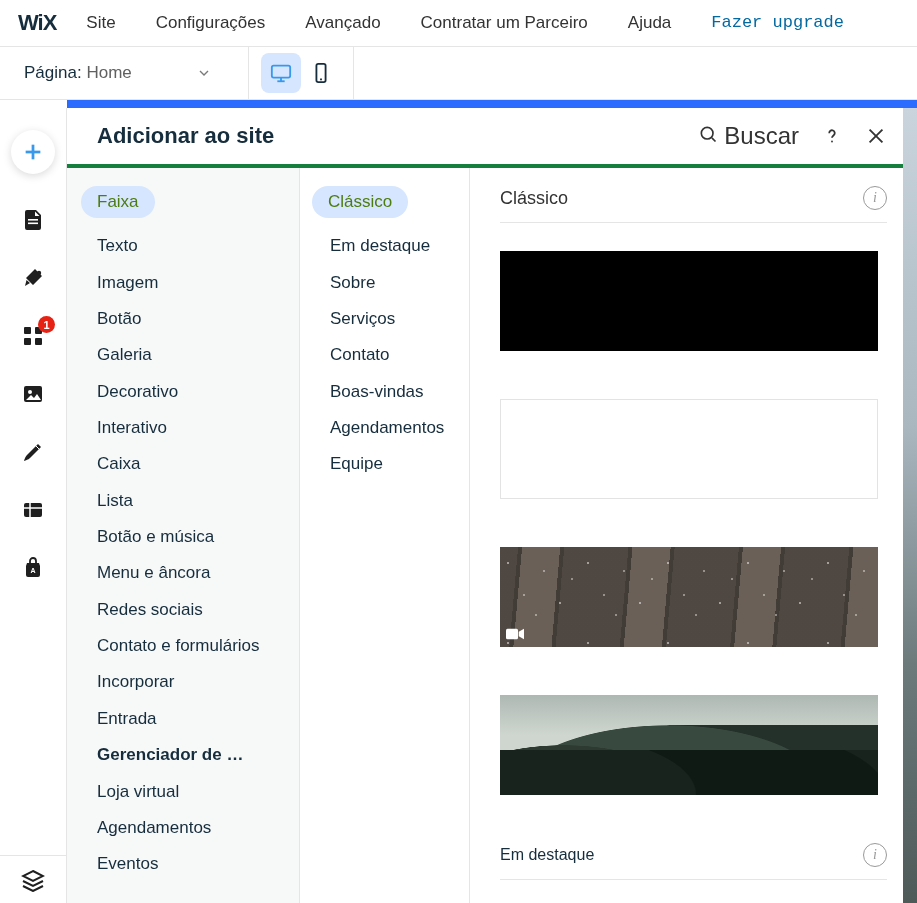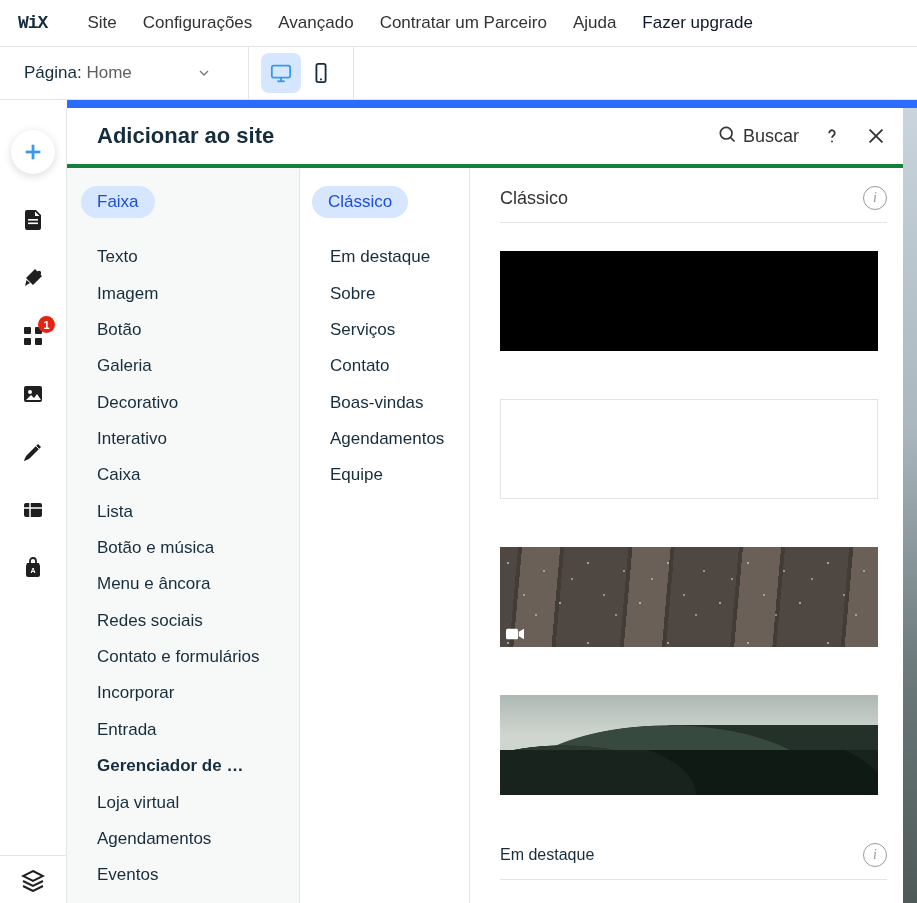--- a/index.html
+++ b/index.html
@@ -1,22 +1,22 @@
 <!DOCTYPE html>
 <html><head>
 <meta charset="utf-8">
 <style>
   * { box-sizing: border-box; margin: 0; padding: 0; }
   html, body { width: 917px; height: 903px; font-family: -apple-system, BlinkMacSystemFont, "Segoe UI", Helvetica, Arial, sans-serif; background: #fff; overflow: hidden; color: #162d3d; }
   
   .topbar { height: 47px; display: flex; align-items: center; border-bottom: 1px solid #e5e5e5; padding: 0 14px 0 18px; }
-  .logo { font-weight: 900; font-size: 18px; letter-spacing: -1px; font-family: Liberation Mono, monospace; }
-  .topmenu { display: flex; gap: 26px; margin-left: 40px; font-size: 17px; color: #333; }
+  .logo { font-weight: 900; font-size: 22px; letter-spacing: -1px; }
+  .topmenu { display: flex; gap: 40px; margin-left: 30px; font-size: 17px; color: #333; }
   .topmenu-item { cursor: pointer; }
-  .topmenu-item.upgrade { color: #0f172a; }
+  .topmenu-item.upgrade { color: #0369a1; font-family: Liberation Mono, monospace; }
   
   .pagerow { height: 53px; display: flex; align-items: center; border-bottom: 1px solid #e5e5e5; }
   .page-selector { display: flex; align-items: center; padding: 0 24px; font-size: 17px; color: #333; gap: 64px; }
   .page-selector .label { color: #162d3d; }
   .page-selector .home { color: #606060; }
   .chevron { width: 16px; height: 16px; color: #7a7a7a; }
   .devices { display: flex; align-items: center; gap: 0; margin-left: 12px; border-left: 1px solid #e5e5e5; border-right:1px solid #e5e5e5; height:100%; padding:0 12px;}
   .device-pill { width:40px; height:40px; display:flex; align-items:center; justify-content:center; border-radius:8px;}
   .device-pill.active { background:#d6e6fe; color:#3899ec; }
   .device-pill svg { width:22px; height:22px; }
@@ -30,32 +30,32 @@
   .circ-add svg{width:22px;height:22px;}
   .tool-icon { width:24px; height:24px; color:#1f1f1f; position:relative; cursor:pointer;}
   .tool-icon svg{width:24px;height:24px;}
   .badge { position:absolute; top:-8px; right:-10px; width:17px; height:17px; border-radius:50%; background:#e62214; color:#fff; font-size:11px; display:flex; align-items:center; justify-content:center; font-weight:600;}
   .left-tool-bottom { position:absolute; bottom:0; left:0; right:0; border-top:1px solid #e5e5e5; height:48px; display:flex; align-items:center; justify-content:center;}
   
   .panel { flex:1; display:flex; flex-direction:column; }
   .panel-header { height:60px; display:flex; align-items:center; padding:0 30px; border-bottom:4px solid #15803d; }
   .panel-title { font-size:22px; font-weight:700; color:#162d3d; flex:1;}
   .header-actions { display:flex; align-items:center; gap:22px; }
-  .search-group { display:flex; align-items:center; gap:6px; font-size:18px; color:#333; cursor:pointer;}
+  .search-group { display:flex; align-items:center; gap:6px; font-size:24px; color:#333; cursor:pointer;}
   .search-group svg{width:20px;height:20px;}
   .iconbtn { width:22px; height:22px; color:#333; cursor:pointer;}
   .iconbtn svg{width:22px;height:22px;}
   
   .panel-body { flex:1; display:flex; overflow:hidden; }
   .col1 { width:233px; border-right:1px solid #e5e5e5; background:#f7f8f8; padding:18px 0 0 0; overflow-y:auto;}
   .col2 { width:170px; border-right:1px solid #e5e5e5; padding:18px 0 0 0;}
   .col3 { flex:1; padding:18px 30px 0 30px; overflow-y:auto;}
   .cat-item, .sub-item { font-size:17px; color:#162d3d; padding:5px 14px 5px 32px; cursor:pointer; line-height:1.55; white-space:nowrap; overflow:hidden; text-overflow:ellipsis;}
   .col1 .cat-item { padding-left:18px; }
-  .pill { display:inline-block; background:#d6e6fe; color:#1d4ed8; border-radius:18px; padding:3px 16px; margin-left:12px; margin-bottom:15px;}
+  .pill { display:inline-block; background:#d6e6fe; color:#4d7c0f; border-radius:18px; padding:3px 16px; margin-left:12px; margin-bottom:4px;}
   .col1 .pill { margin-left:14px;}
   .col1 .cat-item.first, .col2 .sub-item.first { padding:0 0 6px 0;}
   .col1 .rest, .col2 .rest { padding-left:30px; }
   .truncate { max-width: 200px; font-weight: bold; }
   .col3-head { display:flex; align-items:center; justify-content:space-between; border-bottom:1px solid #e5e5e5; padding-bottom:12px; margin-bottom:28px;}
   .col3-head .title{ font-size:18px; color:#333;}
   .info-circ { width:24px;height:24px;border:1.5px solid #9a9a9a;border-radius:50%;display:flex;align-items:center;justify-content:center;color:#9a9a9a;font-style:italic;font-family:Georgia,serif;font-size:14px;cursor:pointer;}
   .preview { width:378px; height:100px; margin-bottom:48px; position:relative;}
   .preview.black{ background:#000;}
   .preview.white{ background:#fff; border:1px solid #e3e3e3;}

